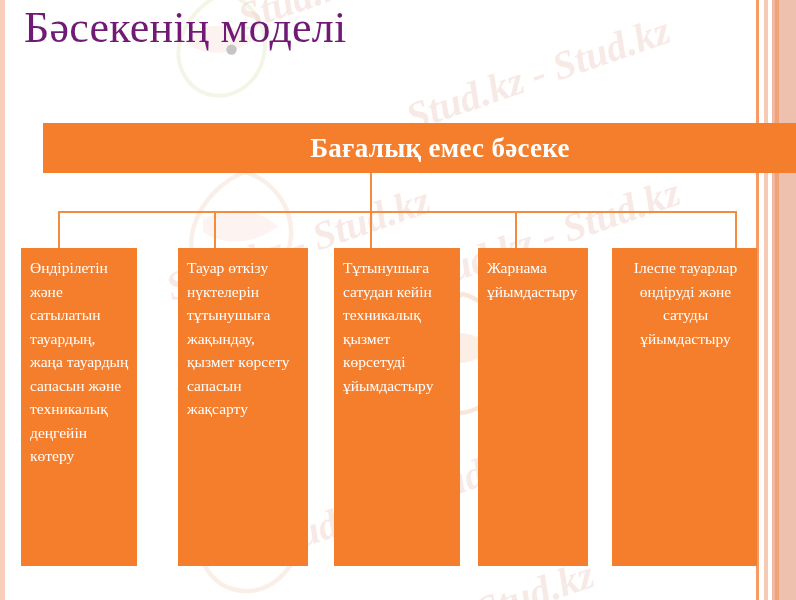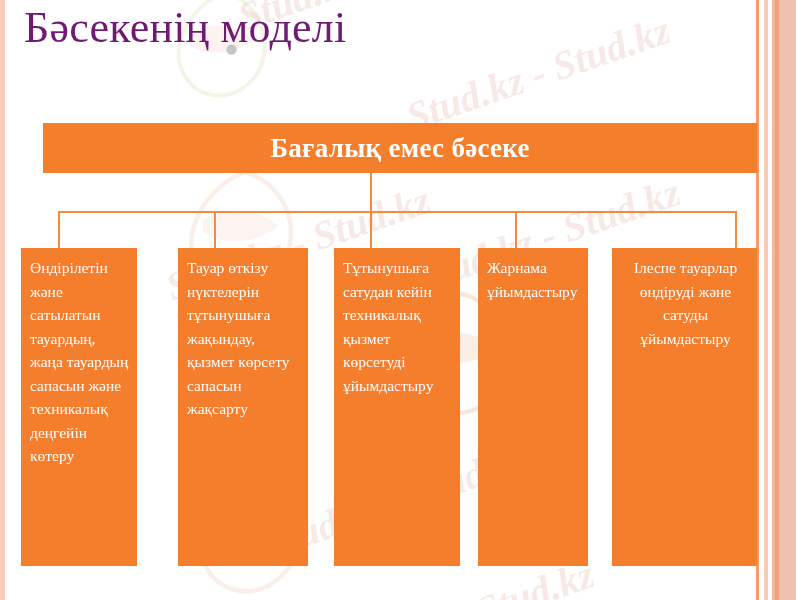--- a/index.html
+++ b/index.html
@@ -67,20 +67,21 @@
     height: 50px;
     background: #f57e2d;
     color: #ffffff;
     display: flex;
     align-items: center;
     justify-content: center;
     font-size: 27px;
     font-weight: bold;
     font-family: "Liberation Serif", "DejaVu Serif", serif;
     letter-spacing: .3px;
+    padding-left: 40px;
   }
 
   
   .conn {
     position: absolute;
     background: #f58b3c;
     pointer-events: none;
   }
   .conn-v { width: 2px; }
   .conn-h { height: 2px; }

